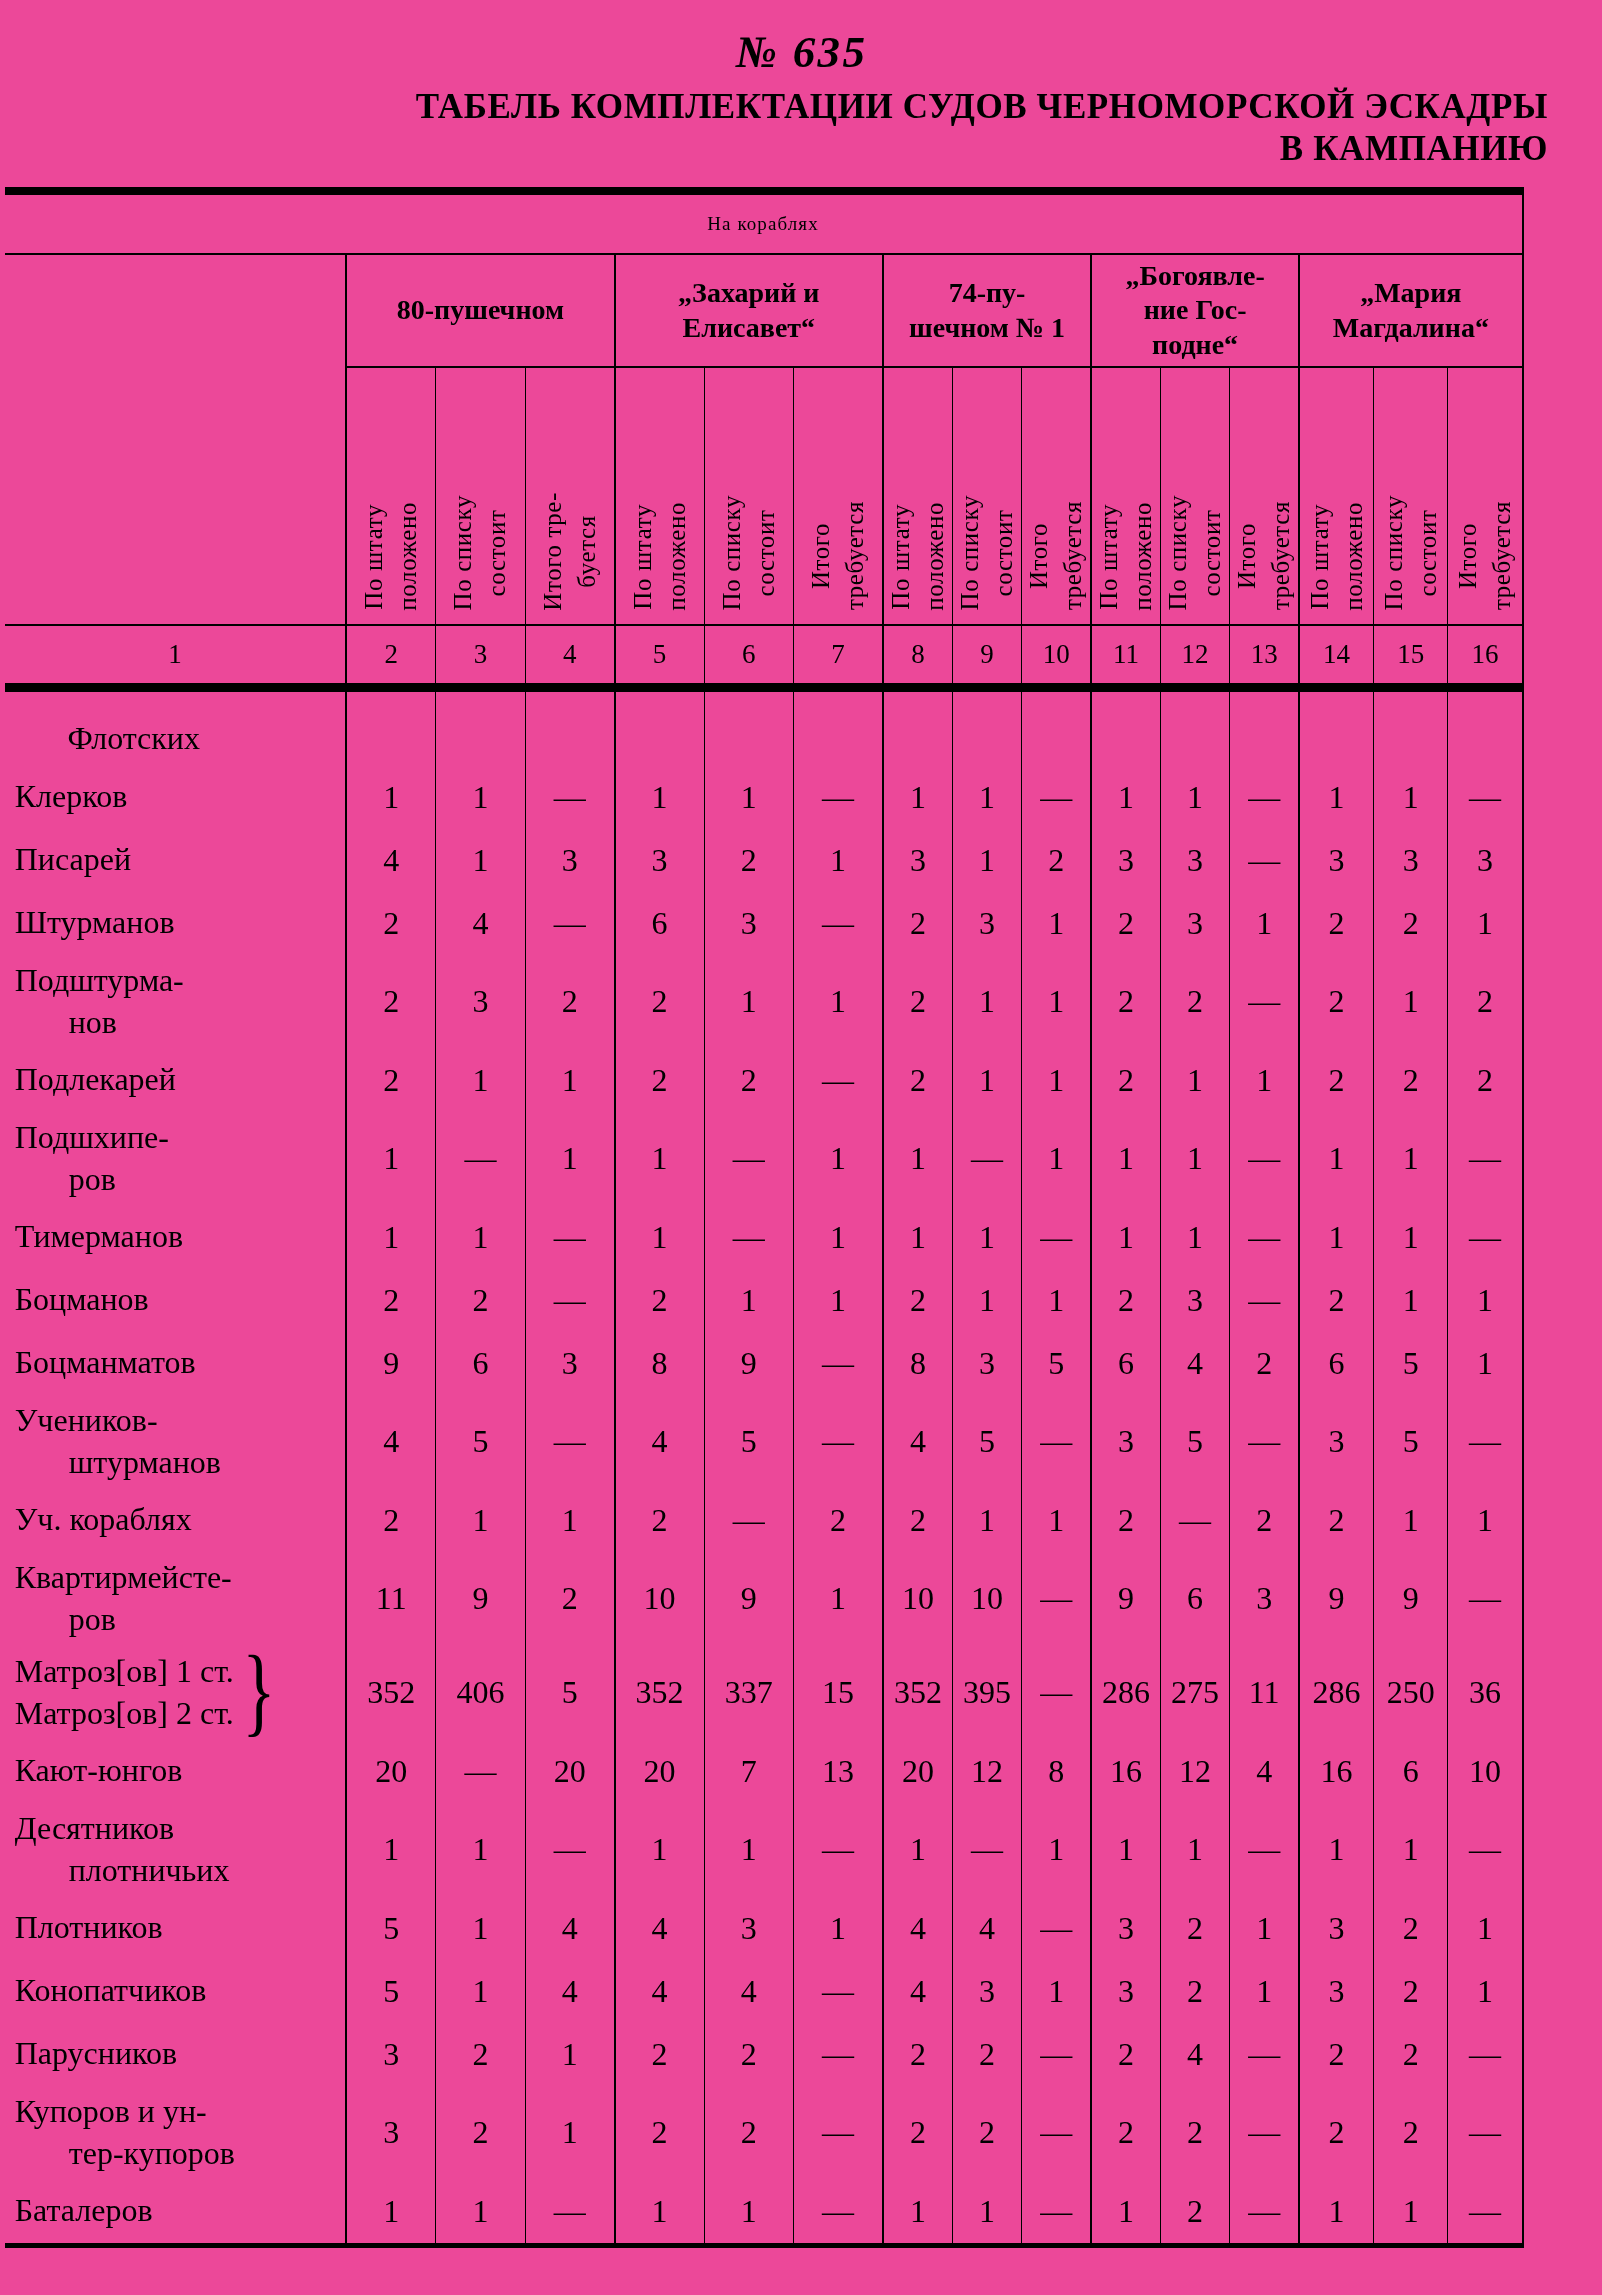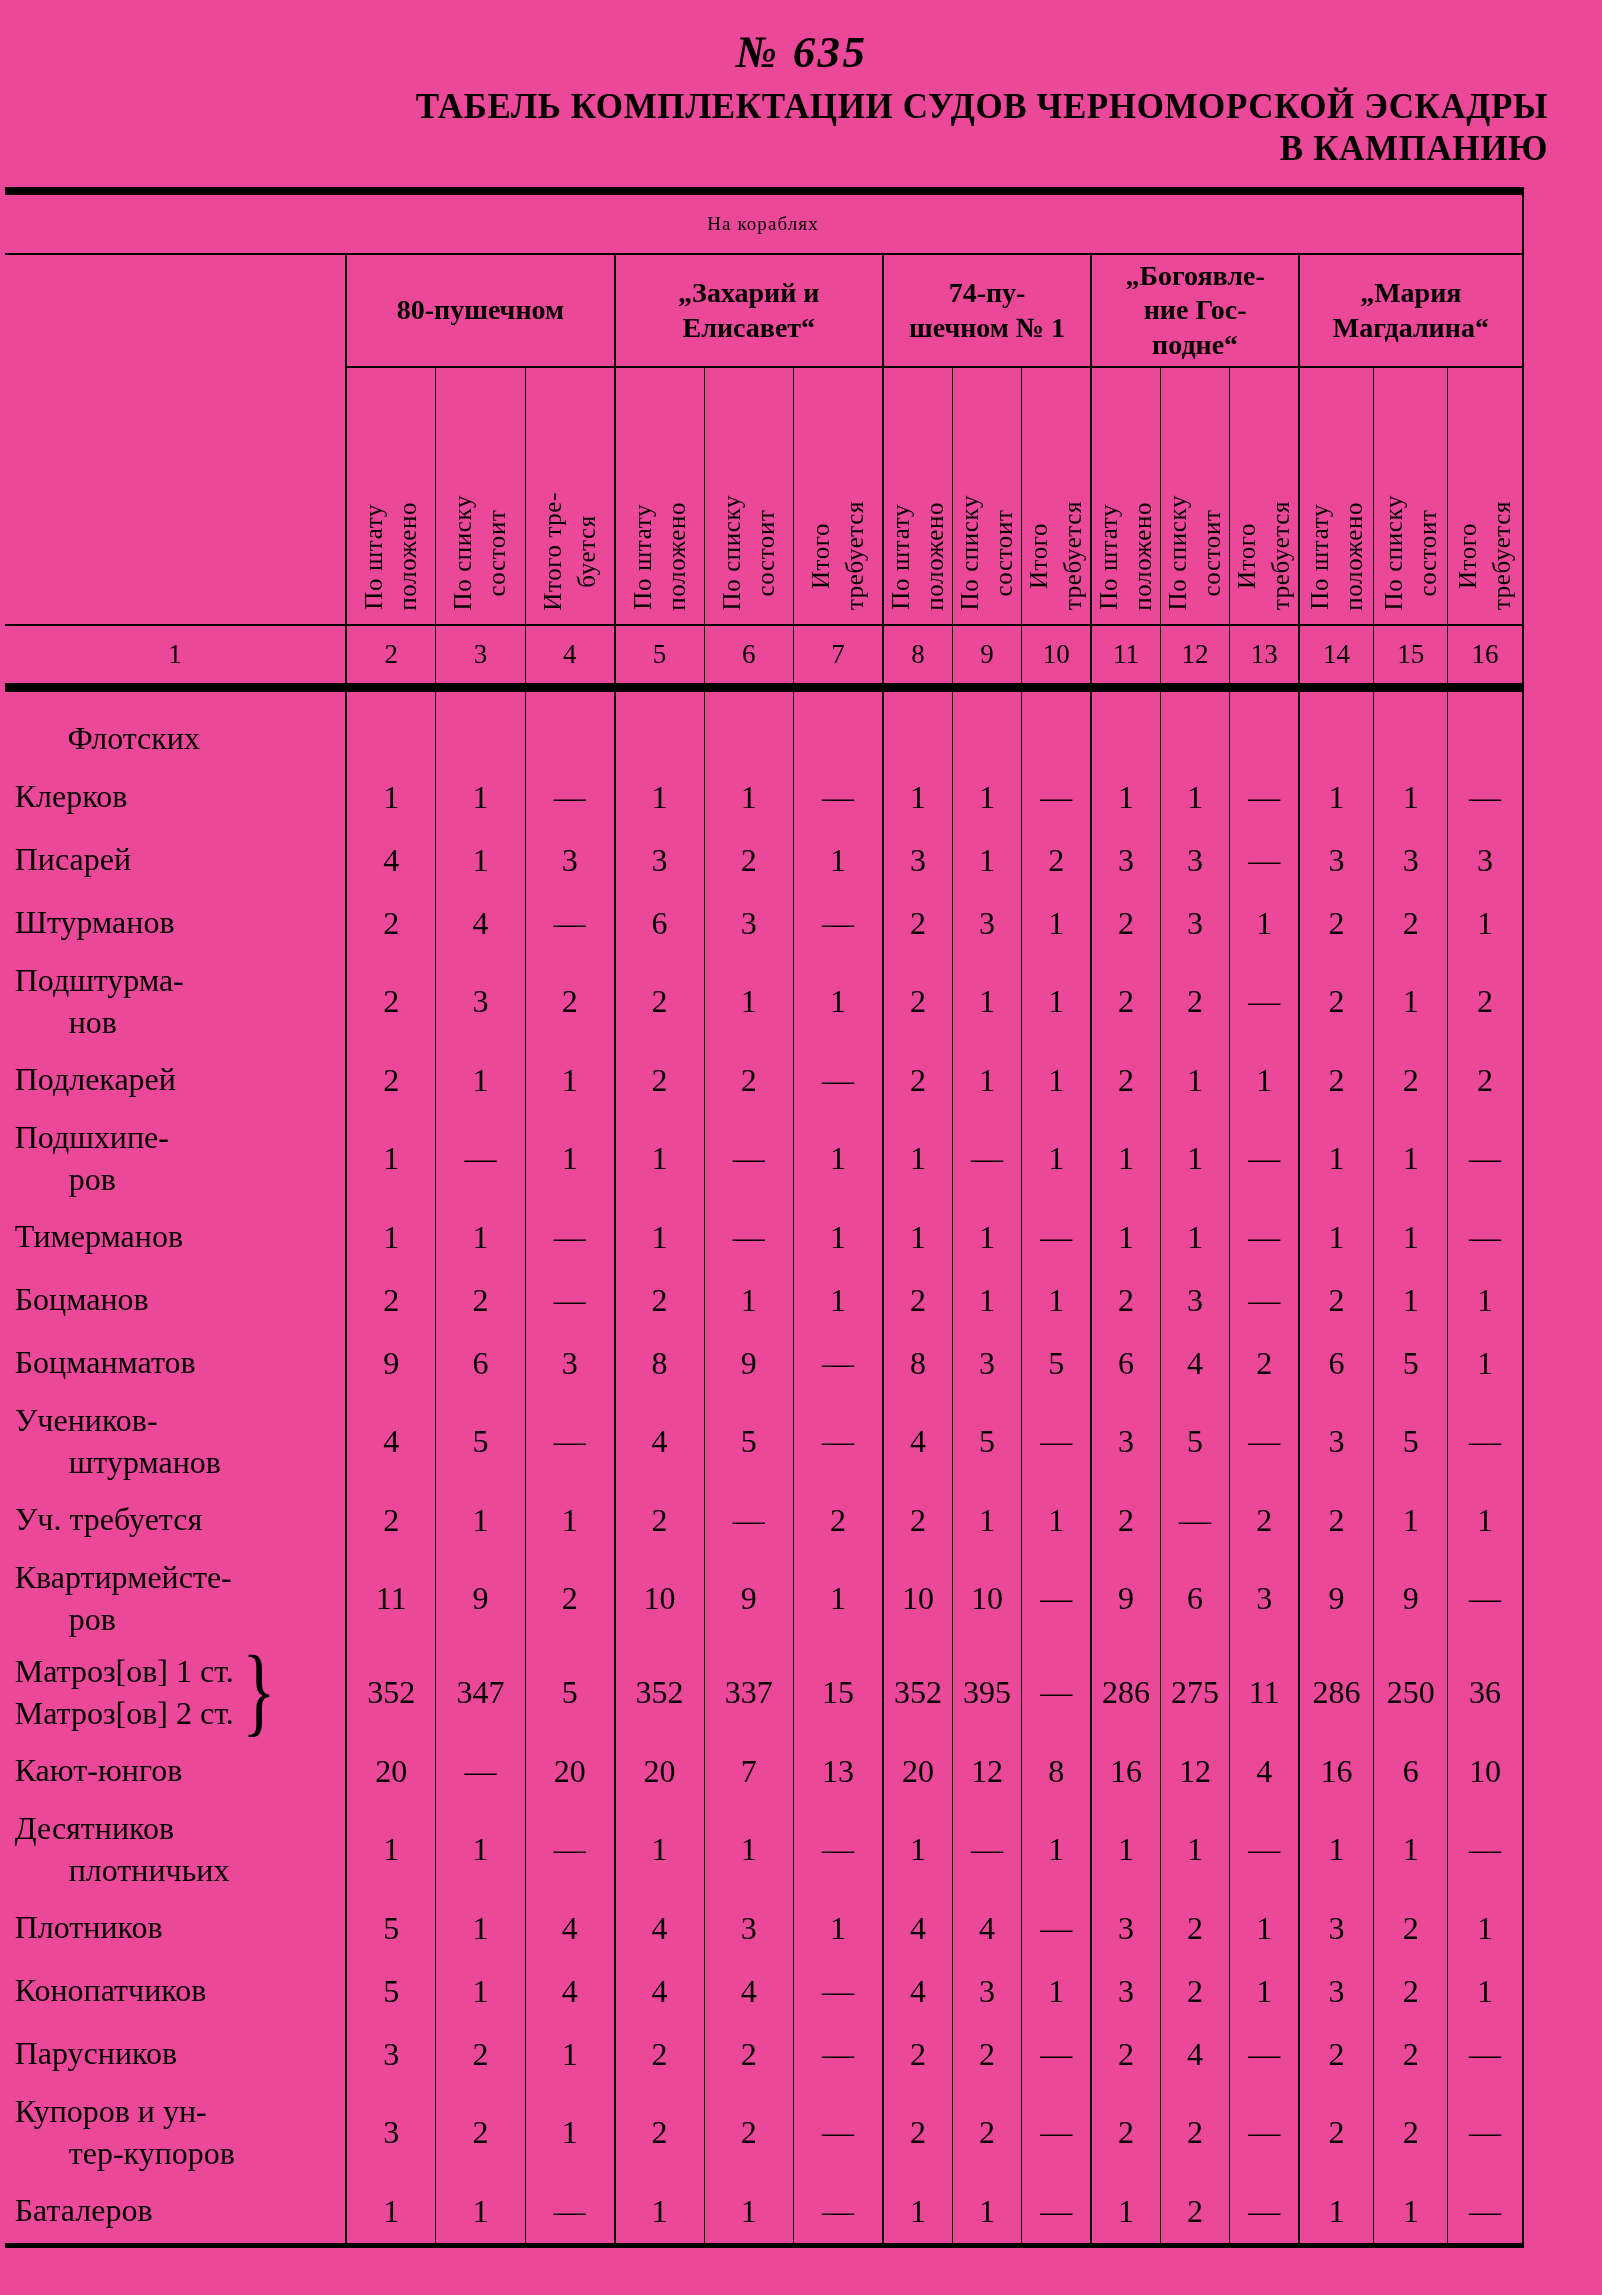--- a/index.html
+++ b/index.html
@@ -442,21 +442,21 @@
           <td class="value-cell">5</td>
           <td class="value-cell">—</td>
           <td class="value-cell group-start">3</td>
           <td class="value-cell">5</td>
           <td class="value-cell">—</td>
           <td class="value-cell group-start">3</td>
           <td class="value-cell">5</td>
           <td class="value-cell">—</td>
         </tr>
         <tr class="normal">
-          <td class="row-label"><span class="hang">Уч. требуется</span></td>
+          <td class="row-label"><span class="hang">Уч. кораблях</span></td>
           <td class="value-cell group-start">2</td>
           <td class="value-cell">1</td>
           <td class="value-cell">1</td>
           <td class="value-cell group-start">2</td>
           <td class="value-cell">—</td>
           <td class="value-cell">2</td>
           <td class="value-cell group-start">2</td>
           <td class="value-cell">1</td>
           <td class="value-cell">1</td>
           <td class="value-cell group-start">2</td>
@@ -487,21 +487,21 @@
         </tr>
         <tr class="tall">
           <td class="row-label">
             <span class="brace-wrap">
               <span class="pre">Матроз[ов] 1 ст.
 Матроз[ов] 2 ст.</span>
               <span class="brace">}</span>
             </span>
           </td>
           <td class="value-cell group-start">352</td>
-          <td class="value-cell">347</td>
+          <td class="value-cell">406</td>
           <td class="value-cell">5</td>
           <td class="value-cell group-start">352</td>
           <td class="value-cell">337</td>
           <td class="value-cell">15</td>
           <td class="value-cell group-start">352</td>
           <td class="value-cell">395</td>
           <td class="value-cell">—</td>
           <td class="value-cell group-start">286</td>
           <td class="value-cell">275</td>
           <td class="value-cell">11</td>

